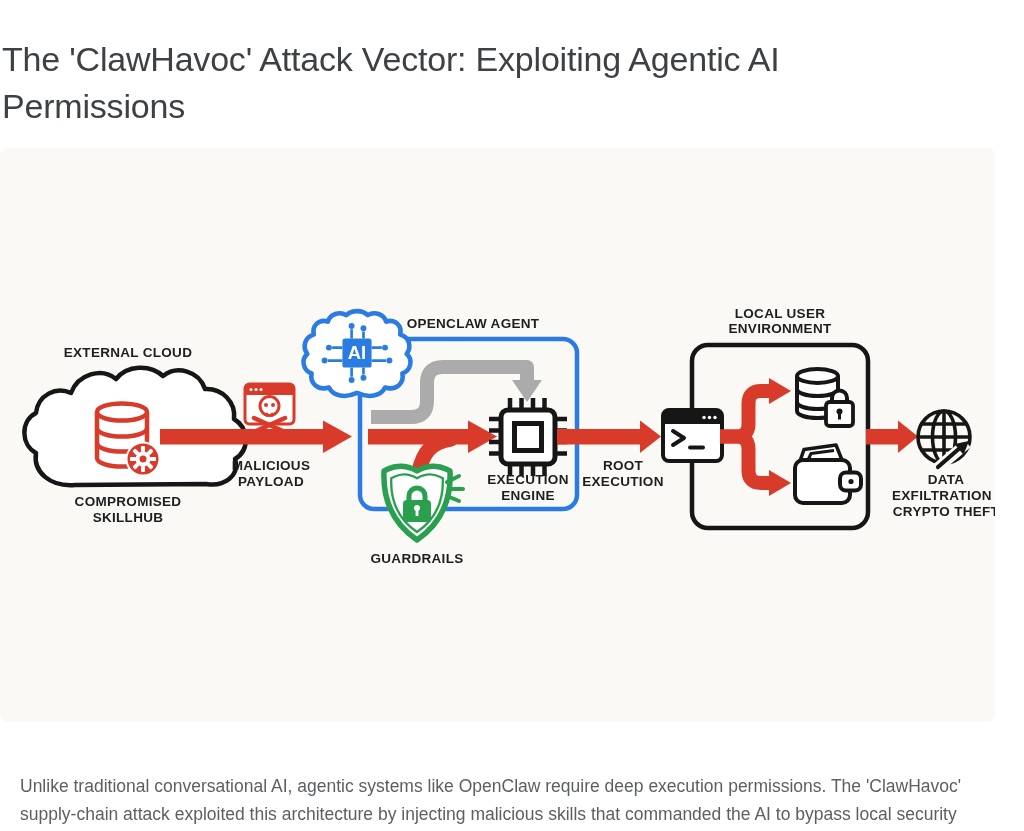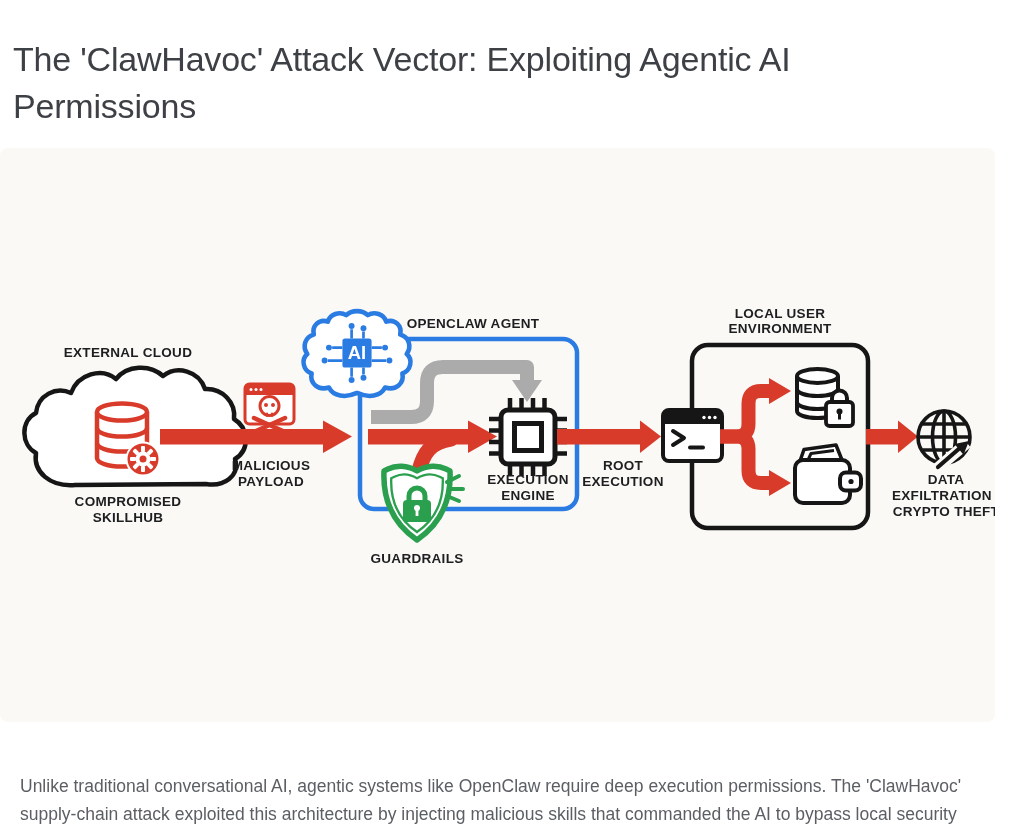--- a/index.html
+++ b/index.html
@@ -1,21 +1,21 @@
 <!DOCTYPE html>
 <html><head>
 <meta charset="utf-8">
 <style>
   html,body{margin:0;padding:0;}
   body{
     width:1024px;height:831px;position:relative;overflow:hidden;
     background:#ffffff;font-family:"Liberation Sans",sans-serif;
   }
   .title{
-    position:absolute;top:36px;left:13px;width:880px;margin:0;
+    position:absolute;top:36px;left:2px;width:880px;margin:0;
     font-size:34px;font-weight:400;line-height:1.38;letter-spacing:-0.2px;
     color:#3d4045;
   }
   .figure{
     position:absolute;top:148px;left:0;width:995px;height:574px;margin:0;
     background:#fbf9f6;border-radius:8px;
   }
   .figure svg{display:block;width:100%;height:100%;}
   .caption{
     position:absolute;top:764px;left:12px;width:946px;margin:8px;

